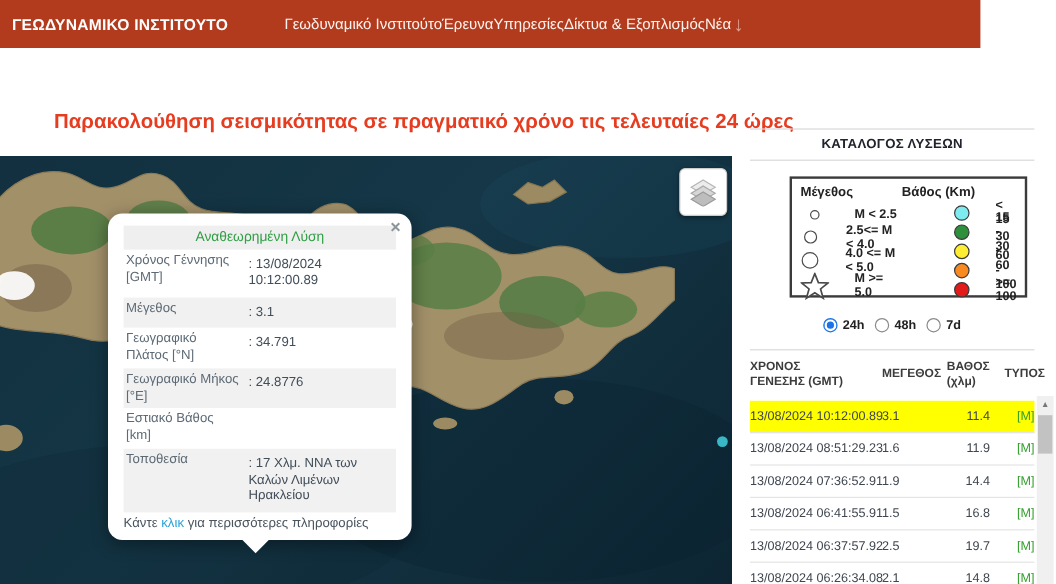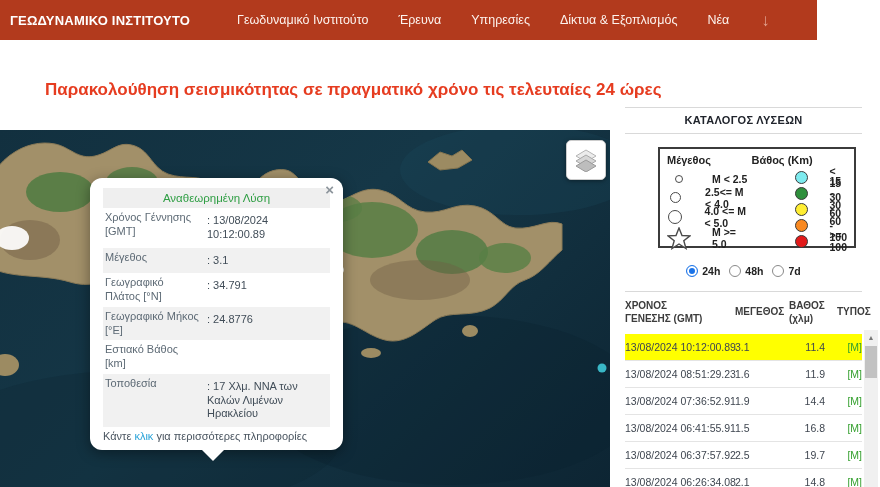--- a/index.html
+++ b/index.html
@@ -5,26 +5,26 @@
   * { margin:0; padding:0; box-sizing:border-box; }
   html,body { background:#fff; }
   body { font-family:"Liberation Sans","DejaVu Sans",sans-serif; }
   .stage { position:relative; width:880px; height:487px; overflow:hidden; background:#fff; }
 
   
   .topbar { position:absolute; left:0; top:0; width:817px; height:40px; background:#b23a1d;
             display:flex; align-items:center; }
   .brand { position:absolute; left:10px; top:0; height:40px; display:flex; align-items:center;
            color:#fff; font-weight:bold; font-size:13px; letter-spacing:.2px; cursor:pointer; }
-  .nav { position:absolute; left:237px; top:0; height:40px; display:flex; align-items:center; gap:30px; }
+  .nav { position:absolute; left:237px; top:0; height:40px; display:flex; align-items:center; }
   .nav a { color:#fdf3ee; font-size:12.5px; text-decoration:none; white-space:nowrap; cursor:pointer; }
   .nav .down-arrow { color:#e2a28f; font-size:17px; line-height:1; cursor:pointer; margin-left:2px; }
 
   
-  .page-title { position:absolute; left:45px; top:80px; font-size:17px; font-weight:bold; color:#e63c20; }
+  .page-title { position:absolute; left:45px; top:92px; font-size:17px; font-weight:bold; color:#e63c20; }
 
   
   .map { position:absolute; left:0; top:130px; width:610px; height:357px; overflow:hidden;
          background:linear-gradient(135deg,#12303f 0%,#153747 45%,#0d2533 100%); cursor:grab; }
   .map svg.terrain { position:absolute; left:0; top:0; }
   .quake-marker { position:absolute; border-radius:50%; transform:translate(-50%,-50%); cursor:pointer; }
   .layers-btn { position:absolute; left:566px; top:10px; width:40px; height:40px; background:#fff;
                 border:1px solid #ccc; border-radius:5px; box-shadow:0 1px 4px rgba(0,0,0,.4);
                 display:flex; align-items:center; justify-content:center; cursor:pointer; }
 

